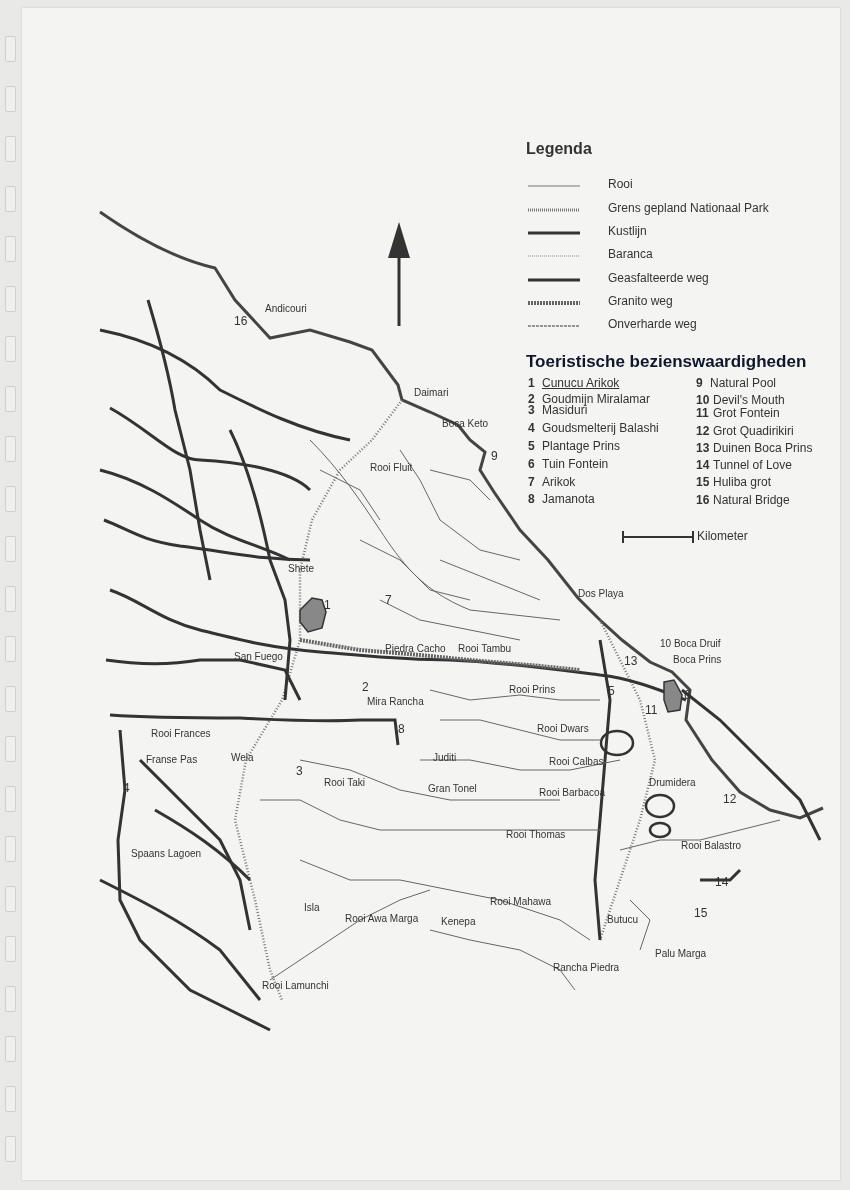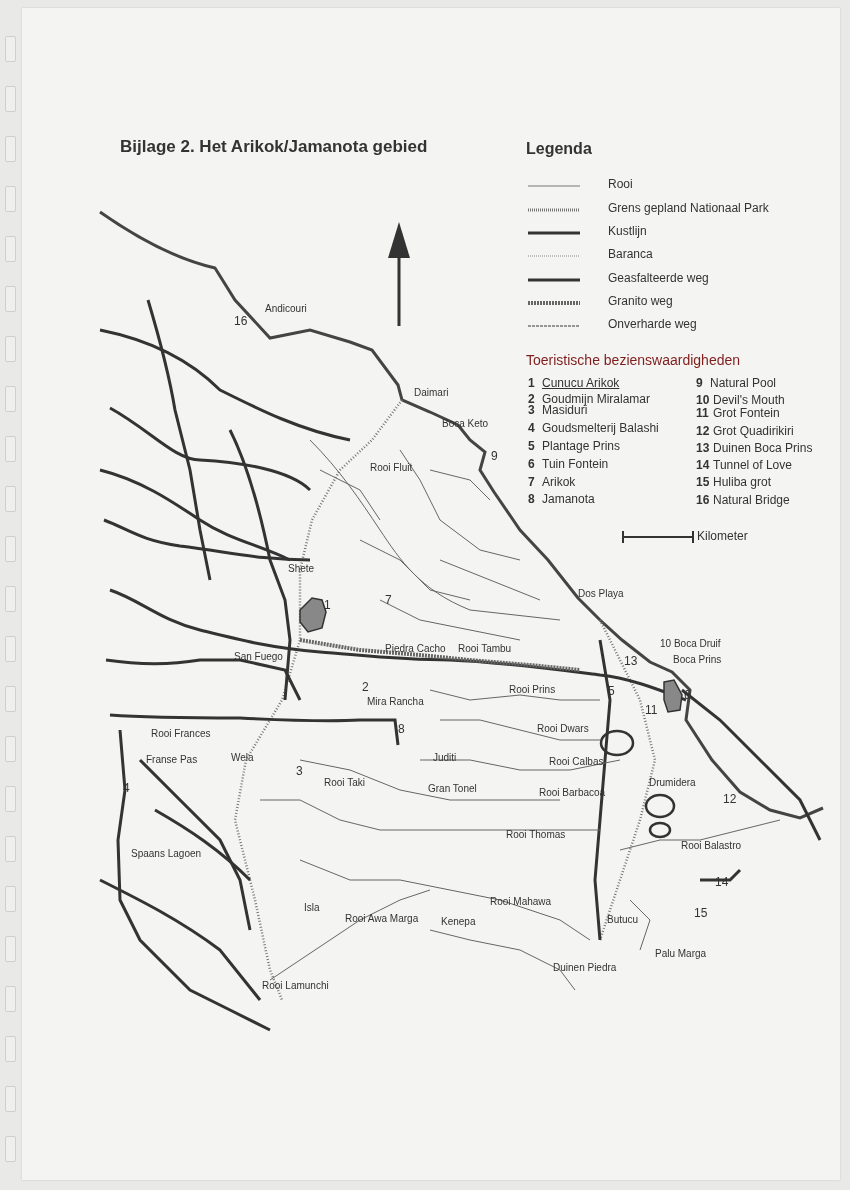--- a/index.html
+++ b/index.html
@@ -25,21 +25,21 @@
     font-weight: bold; font-size: 17px; line-height: 17px; color: #333;
   }
   .legend-title {
     position: absolute; left: 526px; top: 140px;
     font-weight: bold; font-size: 16px; color: #333;
   }
   .legend-row { position: absolute; left: 526px; height: 20px; }
   .legend-label { position: absolute; left: 82px; top: 2px; font-size: 12px; white-space: nowrap; color: #333; }
   .sights-title {
     position: absolute; left: 526px; top: 352px;
-    font-weight: normal; font-size: 14px; color: #7f1d1d; white-space: nowrap;
+    font-weight: bold; font-size: 17px; color: #0f172a; white-space: nowrap;
   }
   .sight { position: absolute; font-size: 12px; line-height: 13px; white-space: nowrap; color: #333; }
   .sight .num { font-weight: bold; display: inline-block; }
   .map-svg { position: absolute; left: 0; top: 0; }
   .place { position: absolute; font-size: 10px; white-space: nowrap; color: #333; }
   .poi-num { position: absolute; font-size: 12px; color: #333; }
   .scale-label { position: absolute; left: 697px; top: 529px; font-size: 12px; color: #333; }
 </style>
 </head>
 <body>
@@ -147,21 +147,20 @@
     <line x1="528" y1="210" x2="580" y2="210" stroke="#777" stroke-width="3" stroke-dasharray="1,1"></line>
     <line x1="528" y1="233" x2="580" y2="233" stroke="#333" stroke-width="3"></line>
     <line x1="528" y1="256" x2="580" y2="256" stroke="#888" stroke-width="1" stroke-dasharray="1,1"></line>
     <line x1="528" y1="280" x2="580" y2="280" stroke="#333" stroke-width="3"></line>
     <line x1="528" y1="303" x2="580" y2="303" stroke="#666" stroke-width="4" stroke-dasharray="2,1"></line>
     <line x1="528" y1="326" x2="580" y2="326" stroke="#777" stroke-width="1.5" stroke-dasharray="3,1"></line>
   </g>
 </svg>
 
 <div class="title">
-  <div>Bijlage 2. Het Arikok/Jamanota gebied</div>
 </div>
 
 <div class="legend-title">Legenda</div>
 <div class="legend-row" style="top:175px;">
   <span class="legend-label">Rooi</span>
 </div>
 <div class="legend-row" style="top:199px;">
   <span class="legend-label">Grens gepland Nationaal Park</span>
 </div>
 <div class="legend-row" style="top:222px;">
@@ -229,21 +228,21 @@
     <div class="place" style="left: 506px; top: 829px;">Rooi Thomas</div>
     <div class="place" style="left: 131px; top: 848px;">Spaans Lagoen</div>
     <div class="place" style="left: 681px; top: 840px;">Rooi Balastro</div>
     <div class="place" style="left: 490px; top: 896px;">Rooi Mahawa</div>
     <div class="place" style="left: 304px; top: 902px;">Isla</div>
     <div class="place" style="left: 345px; top: 913px;">Rooi Awa Marga</div>
     <div class="place" style="left: 441px; top: 916px;">Kenepa</div>
     <div class="place" style="left: 607px; top: 914px;">Butucu</div>
     <div class="place" style="left: 655px; top: 948px;">Palu Marga</div>
     <div class="place" style="left: 262px; top: 980px;">Rooi Lamunchi</div>
-    <div class="place" style="left: 553px; top: 962px;">Duinen Piedra</div>
+    <div class="place" style="left: 553px; top: 962px;">Rancha Piedra</div>
   </div>
 <div id="poi-layer">
     <div class="poi-num" style="left: 234px; top: 314px;">16</div>
     <div class="poi-num" style="left: 491px; top: 449px;">9</div>
     <div class="poi-num" style="left: 324px; top: 598px;">1</div>
     <div class="poi-num" style="left: 385px; top: 593px;">7</div>
     <div class="poi-num" style="left: 624px; top: 654px;">13</div>
     <div class="poi-num" style="left: 362px; top: 680px;">2</div>
     <div class="poi-num" style="left: 608px; top: 684px;">5</div>
     <div class="poi-num" style="left: 684px; top: 688px;">6</div>

